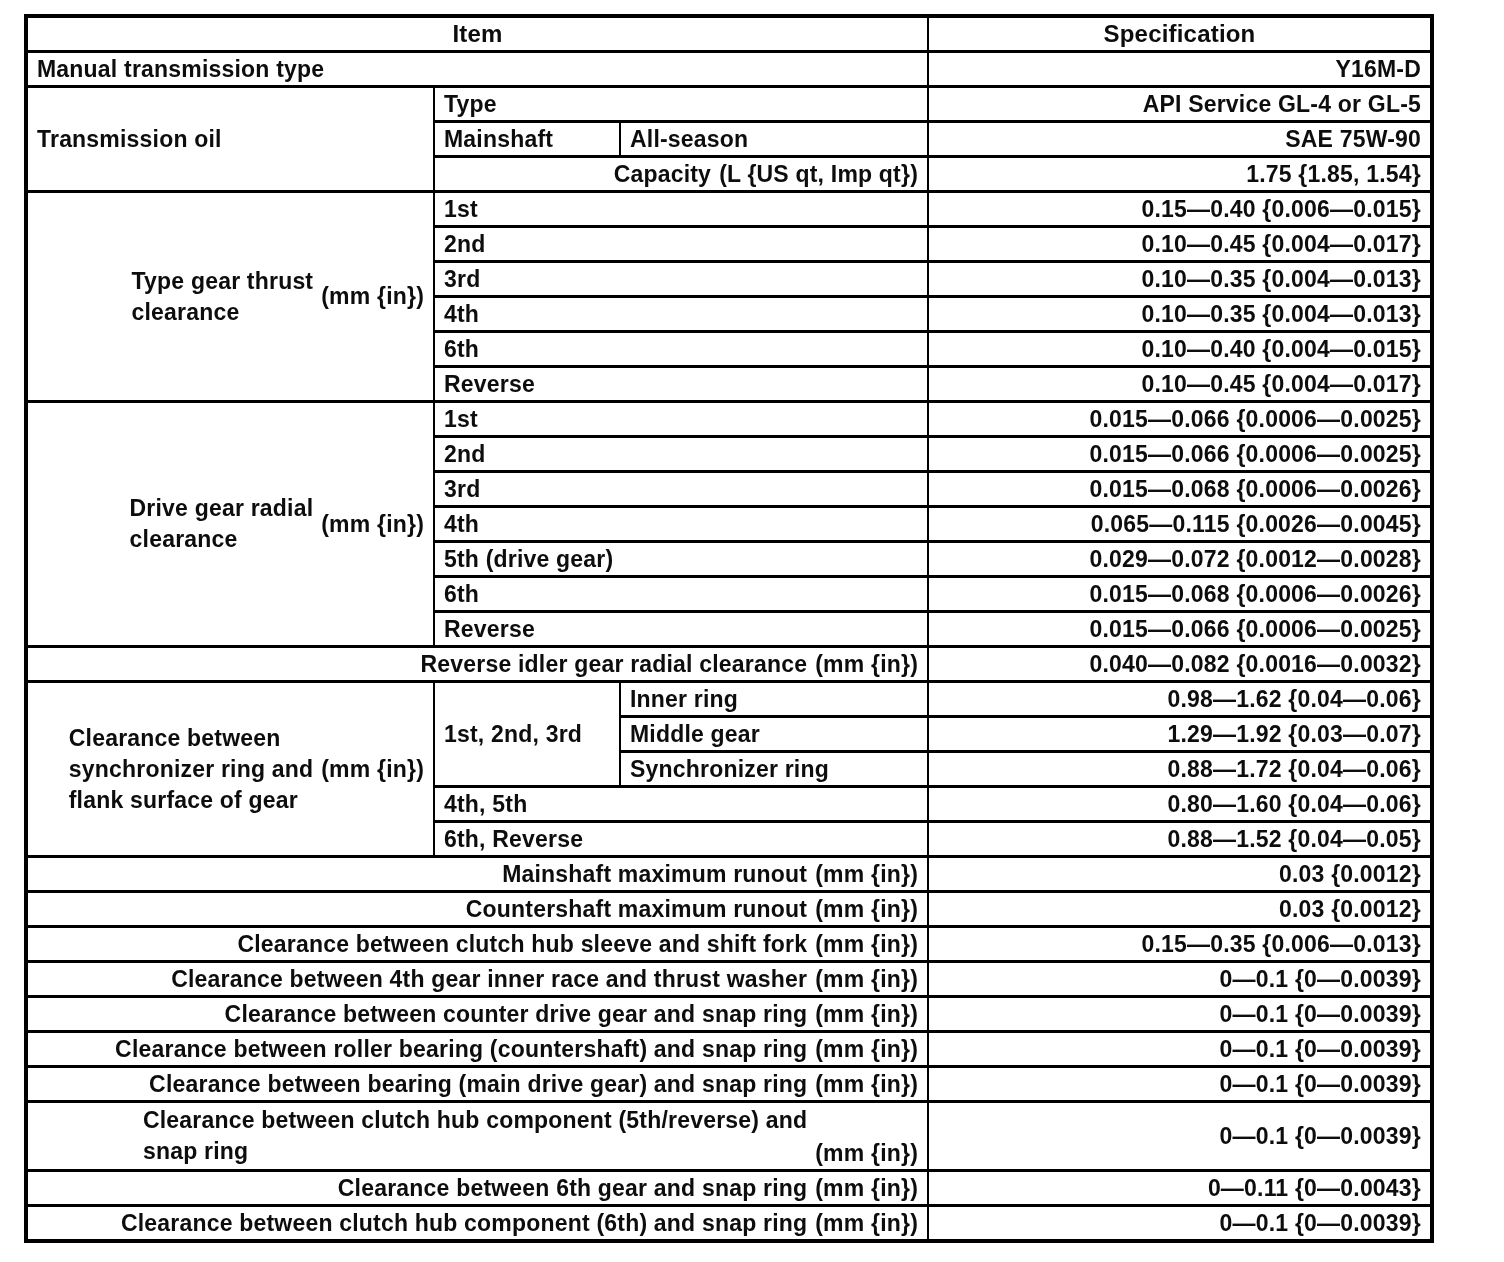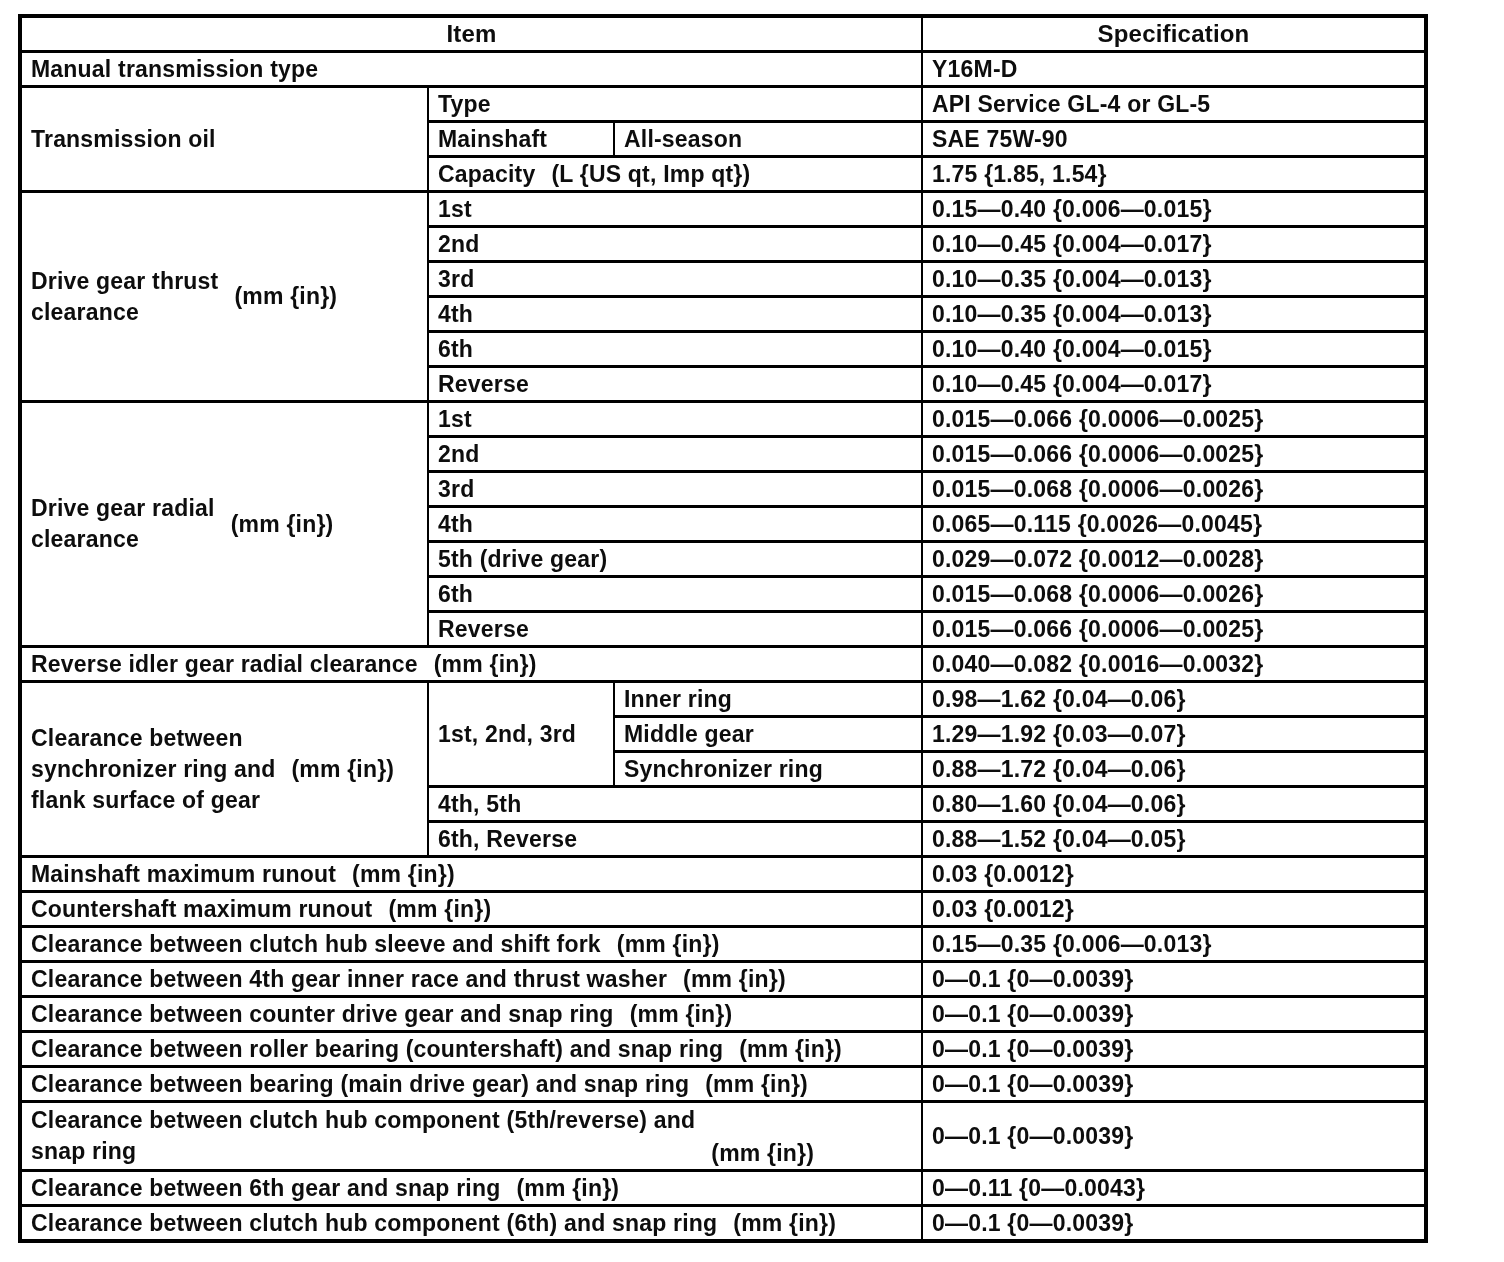--- a/index.html
+++ b/index.html
@@ -8,21 +8,21 @@
     background: #ffffff;
   }
   body {
     width: 1504px;
     height: 1262px;
     font-family: "Liberation Sans", sans-serif;
     color: #0d0d0d;
     -webkit-font-smoothing: antialiased;
   }
   .page {
-    padding: 14px 0 0 18px;
+    padding: 14px 0 0 24px;
   }
   table.spec {
     border-collapse: collapse;
     table-layout: fixed;
     width: 1406px;
     border: 4px solid #000;
     font-size: 23px;
     font-weight: bold;
     letter-spacing: 0.2px;
   }
@@ -30,28 +30,28 @@
     border-left: 2px solid #000;
     border-right: 2px solid #000;
     border-top: 3px solid #000;
     border-bottom: 3px solid #000;
     padding: 1px 9px;
     height: 30px;
     vertical-align: middle;
     overflow: hidden;
     background: #ffffff;
   }
-  table.spec td.center { text-align: left; }
+  table.spec td.center { text-align: right; }
   table.spec td.header { text-align: center; font-size: 24px; }
   table.spec td.tall   { height: 64px; }
   .flex {
     display: flex;
-    justify-content: flex-start;
+    justify-content: flex-end;
     align-items: center;
-    gap: 16px;
+    gap: 8px;
   }
   .flex.bottom { align-items: flex-end; }
   .lines span { display: block; line-height: 31px; }
   .unit { white-space: nowrap; }
 </style>
 </head>
 <body>
 
 <div class="page">
   <table class="spec">
@@ -86,21 +86,21 @@
               <span>Capacity</span>
               <span class="unit">(L {US qt, Imp qt})</span>
             </div>
           </td>
           <td class="center"><span>1.75 {1.85, 1.54}</span></td>
         </tr>
         <tr>
           <td rowspan="6" class="">
             <div class="flex">
               <span class="lines">
-                <span>Drive gear thrust</span>
+                <span>Type gear thrust</span>
                 <span>clearance</span>
               </span>
               <span class="unit">(mm {in})</span>
             </div>
           </td>
           <td colspan="2" class=""><span>1st</span></td>
           <td class="center"><span>0.15—0.40 {0.006—0.015}</span></td>
         </tr>
         <tr>
           <td colspan="2" class=""><span>2nd</span></td>

